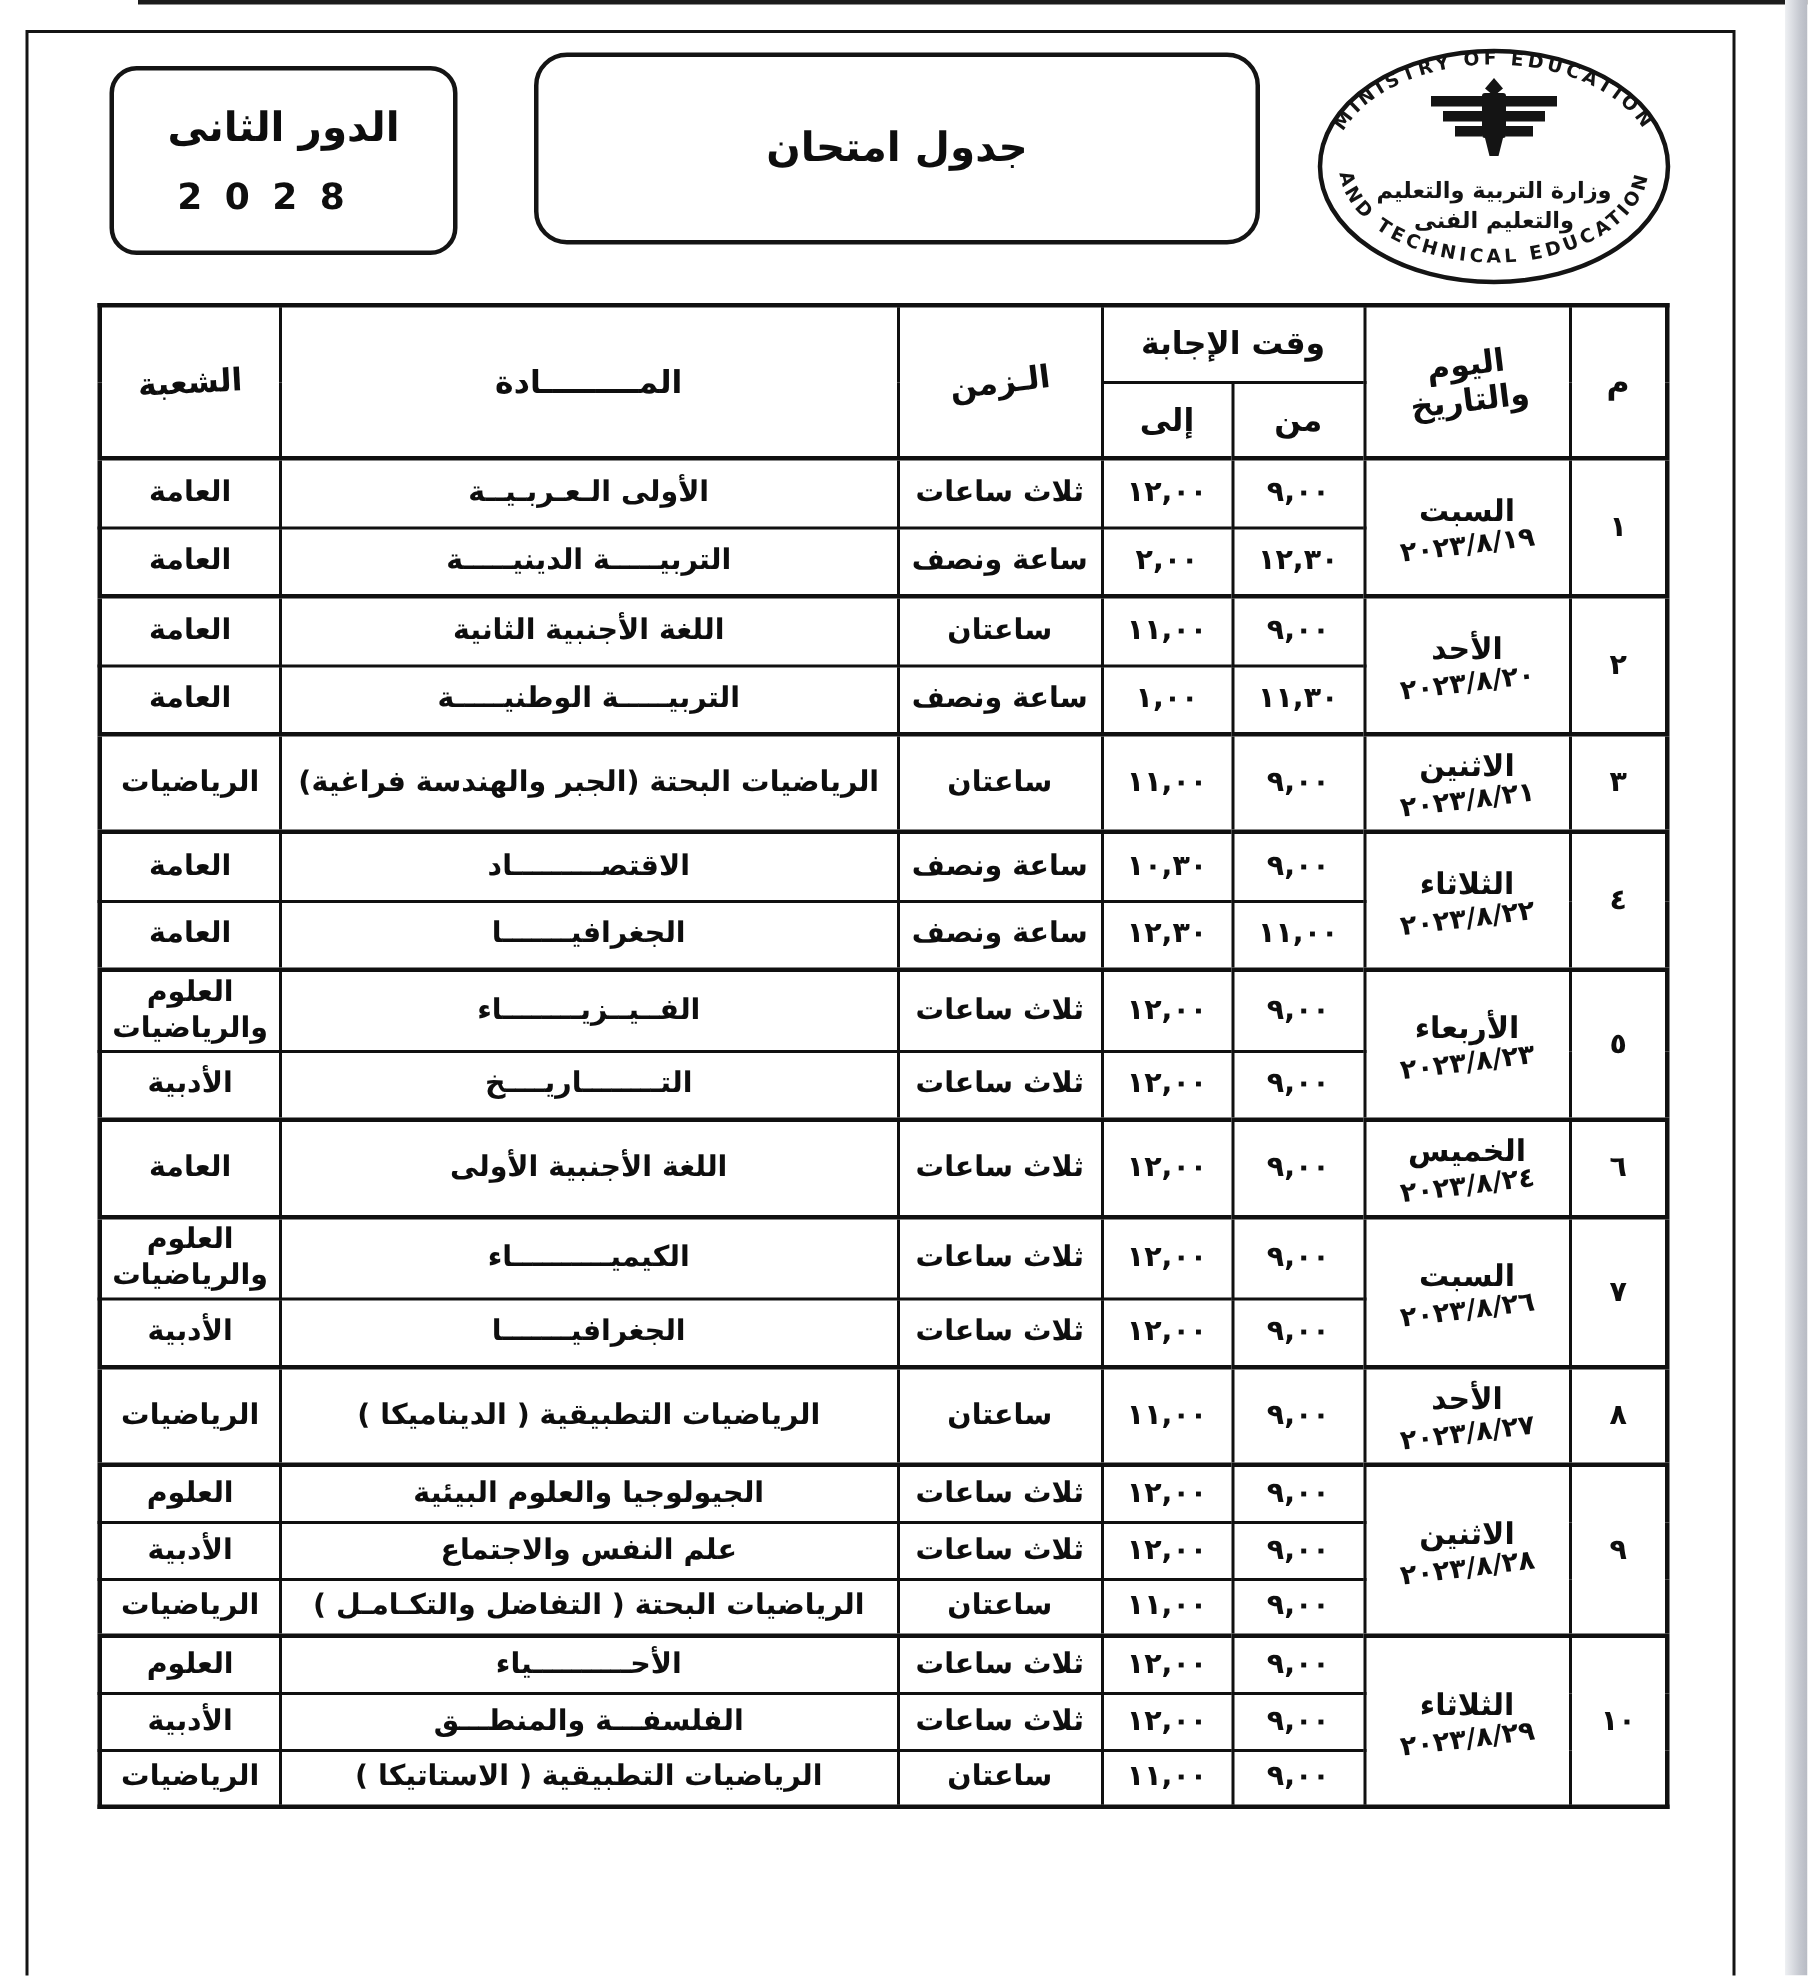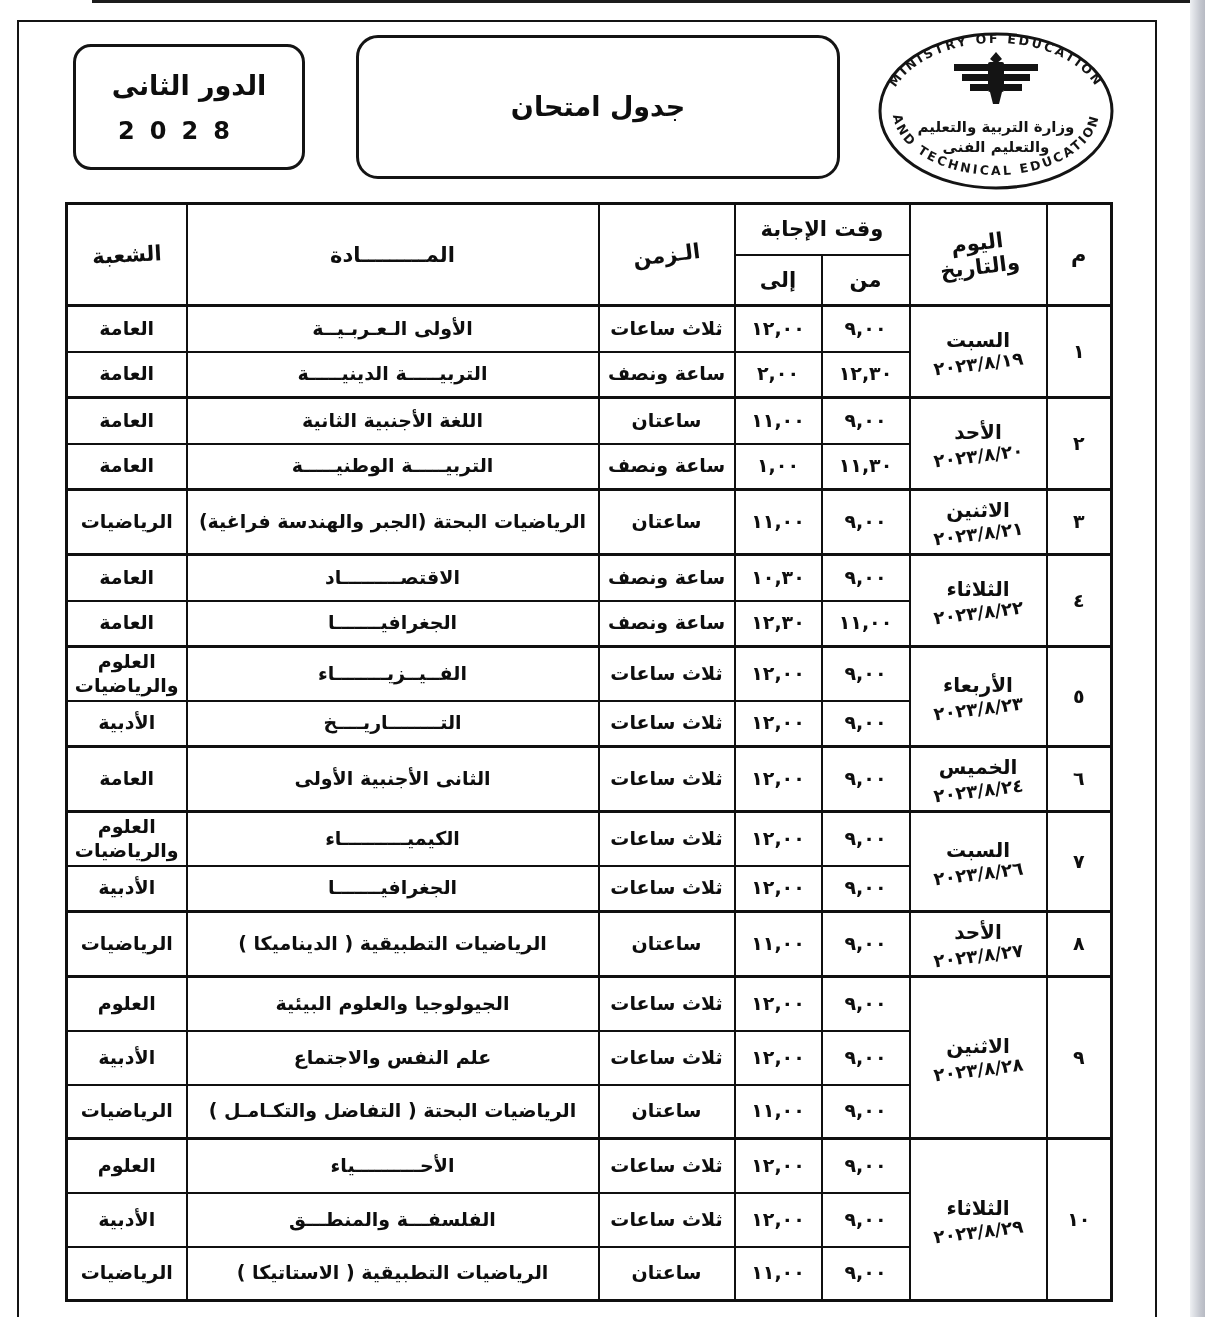--- a/index.html
+++ b/index.html
@@ -18,40 +18,40 @@
   .frame { position:absolute; left:17px; top:20px; width:1140px; height:1400px; border:2.5px solid #141414; background:#fff; }
 
   
   .badge { position:absolute; left:54px; top:22px; width:232px; height:126px;
     border:3px solid #141414; border-radius:18px;
     display:flex; flex-direction:column; align-items:center; justify-content:center; gap:16px; }
   .badge-title { font-size:27px; }
   .badge-year { font-size:24px; letter-spacing:15px; margin-left:-15px; }
 
   
-  .title-box { position:absolute; left:337px; top:13px; width:484px; height:144px;
+  .title-box { position:absolute; left:337px; top:13px; width:484px; height:128px;
     border:3px solid #141414; border-radius:22px;
     display:flex; flex-direction:column; align-items:center; justify-content:center;
     font-size:27px; line-height:1.5; text-align:center; }
 
   
   .seal { position:absolute; left:852px; top:4px; width:250px; height:170px; }
 
   
   table.schedule { position:absolute; left:46px; top:180px; width:1045px;
     border-collapse:collapse; table-layout:fixed; direction:rtl;
     border:3px solid #101010; }
   .schedule th, .schedule td { border:2px solid #101010; text-align:center; vertical-align:middle; padding:2px 4px; }
   .schedule thead th { font-size:21px; height:51px; }
   .schedule thead tr.hdr-sub th { height:51px; }
   .schedule thead { border-bottom:3px solid #101010; }
   .schedule tbody td { font-size:19px; height:46px; line-height:1.25; }
   .schedule tr.group-start td { border-top:3px solid #101010; }
   .schedule tr.single td { height:65px; }
-  .schedule tr.triple td { height:54px;border-radius:23px; }
+  .schedule tr.triple td { height:38px;border-radius:23px; }
   .day-name { font-size:20px; }
   .day-date { font-size:18px; transform:rotate(-7deg); }
   .tilt { display:inline-block; transform:rotate(-7deg); }
   .tilt-s { display:inline-block; transform:rotate(-3deg); }
   .num-cell { font-size:19px; letter-spacing:1px; }
 </style>
 </head>
 <body>
 
 <div class="top-scan-line"></div>
@@ -211,21 +211,21 @@
         </tr>
         <tr class="group-start single">
           <td class="num-cell" rowspan="1">٦</td>
           <td rowspan="1">
             <div class="day-name">الخميس</div>
             <div class="day-date">٢٠٢٣/٨/٢٤</div>
           </td>
           <td class="num-cell">٩,٠٠</td>
           <td class="num-cell">١٢,٠٠</td>
           <td>ثلاث ساعات</td>
-          <td>الثانى الأجنبية الأولى</td>
+          <td>اللغة الأجنبية الأولى</td>
           <td>العامة</td>
         </tr>
         <tr class="group-start">
           <td class="num-cell" rowspan="2">٧</td>
           <td rowspan="2">
             <div class="day-name">السبت</div>
             <div class="day-date">٢٠٢٣/٨/٢٦</div>
           </td>
           <td class="num-cell">٩,٠٠</td>
           <td class="num-cell">١٢,٠٠</td>

